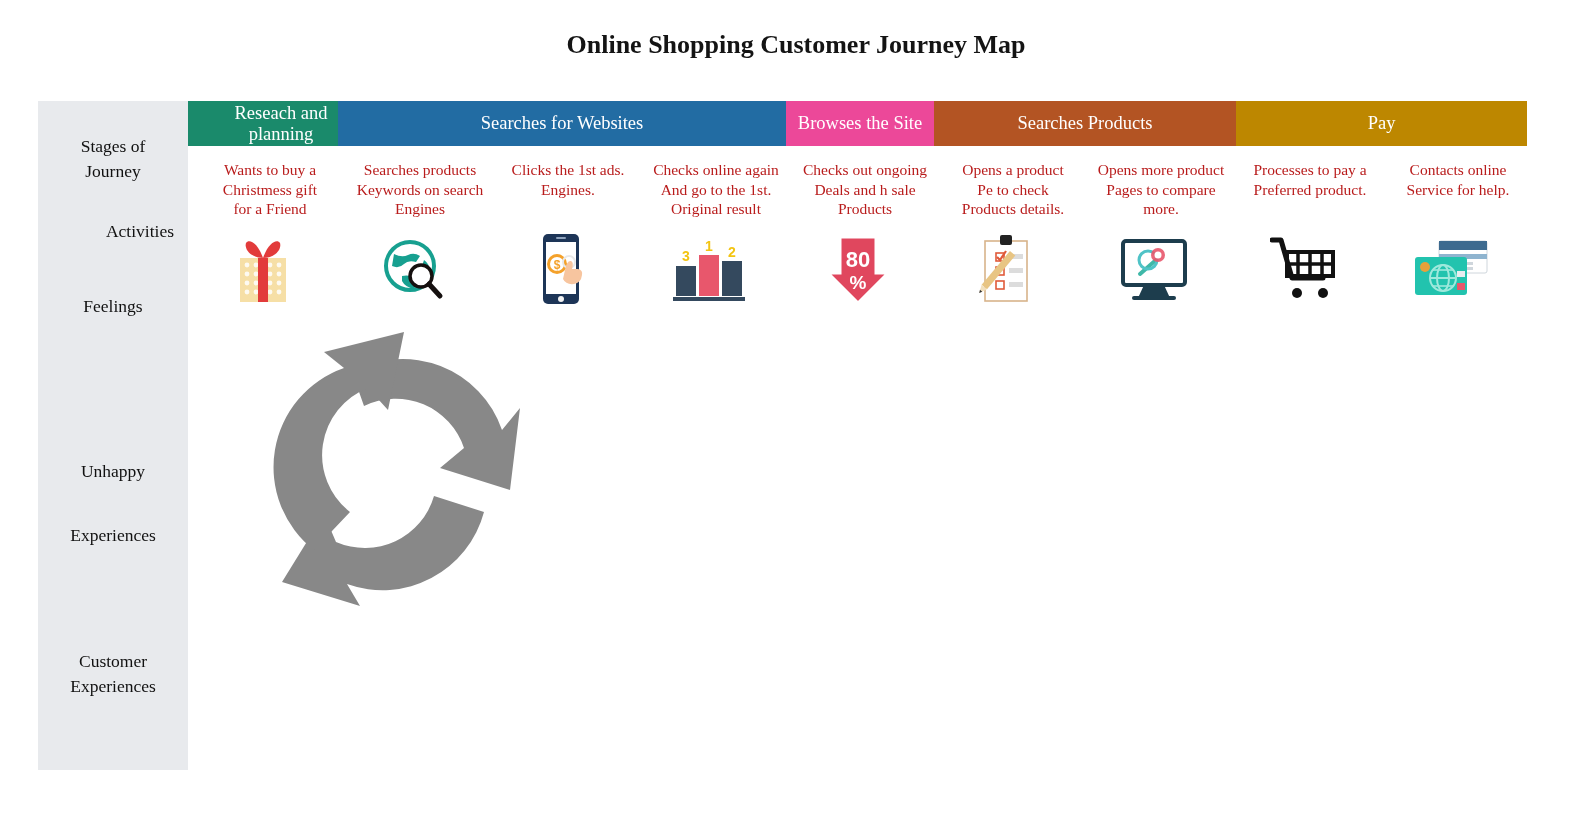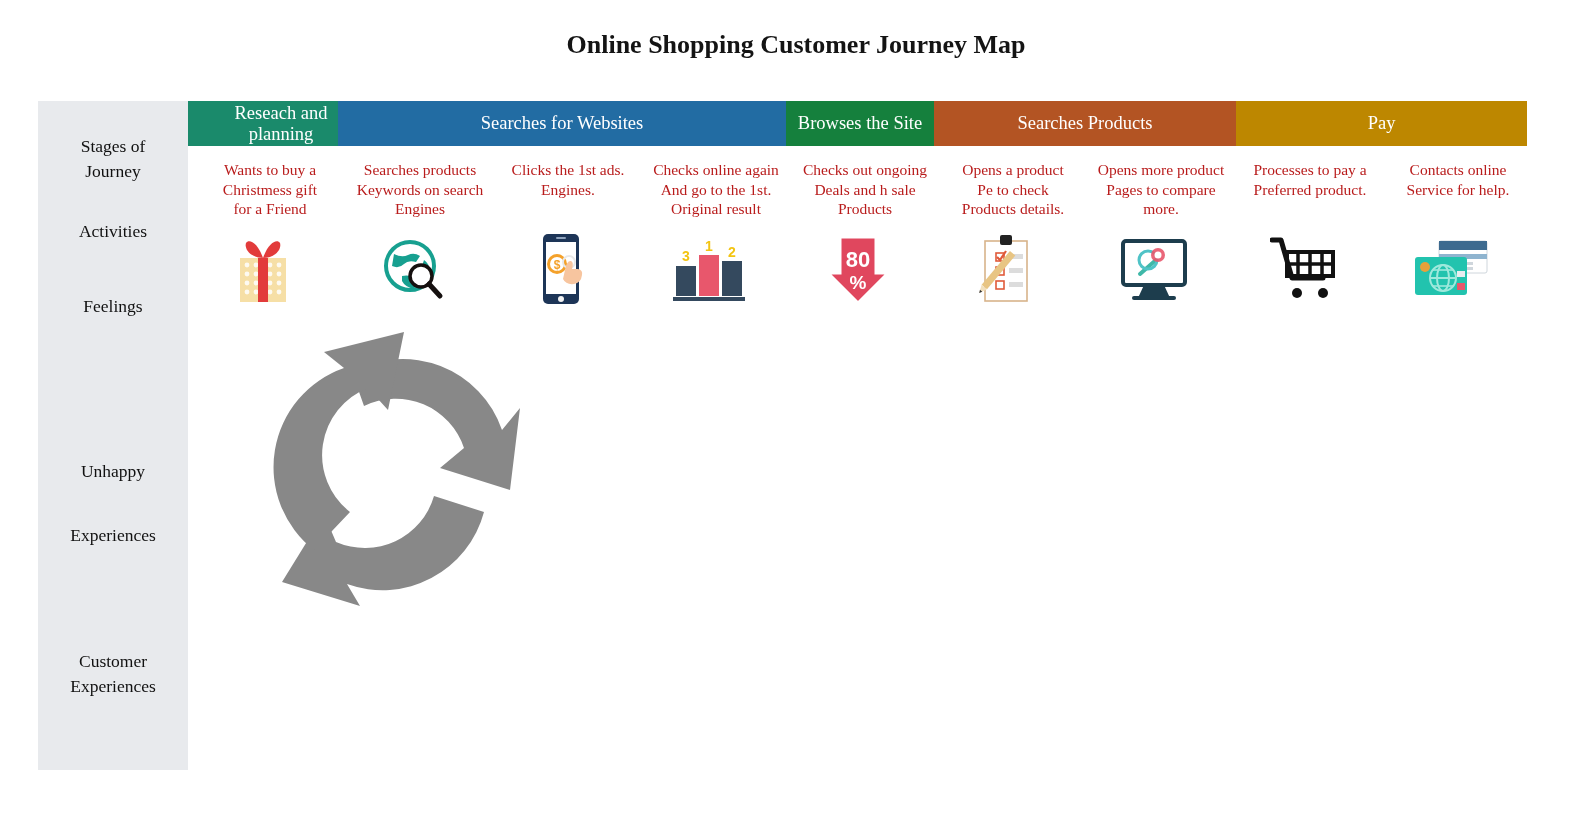--- a/index.html
+++ b/index.html
@@ -39,21 +39,21 @@
   }
   .side-label {
     position: absolute;
     width: 150px;
     text-align: center;
     font-size: 17.5px;
     color: #111111;
     line-height: 25px;
   }
   #side-stages   { top: 33px; }
-  #side-activities { top: 118px; }
+  #side-activities { top: 118px; padding-left: 27px; }
   #side-feelings { top: 193px; }
   #side-unhappy  { top: 358px; }
   #side-experiences { top: 422px; }
   #side-customer-exp { top: 548px; }
 
   
   #stage-band {
     position: absolute;
     left: 188px;
     top: 101px;
@@ -142,21 +142,21 @@
   <div class="side-label" id="side-customer-exp">
     <div>Customer</div>
     <div>Experiences</div>
   </div>
 
 </div>
 
 <div id="stage-band">
   <div class="stage-cell" style="width: 150px; background: rgb(26, 138, 107); padding-left: 36px;">Reseach and planning</div>
   <div class="stage-cell" style="width: 448px; background: rgb(34, 108, 163);">Searches for Websites</div>
-  <div class="stage-cell" style="width: 148px; background: #15803d;">Browses the Site</div>
+  <div class="stage-cell" style="width: 148px; background: #ec4899;">Browses the Site</div>
   <div class="stage-cell" style="width: 302px; background: rgb(179, 84, 35);">Searches Products</div>
   <div class="stage-cell" style="width: 291px; background: rgb(189, 135, 0);">Pay</div>
 </div>
 
 <div id="activities-row">
   <div class="activity-cell" style="left:0px;">
       <div>Wants to buy a</div>
       <div>Christmess gift</div>
       <div>for a Friend</div>
     </div>

